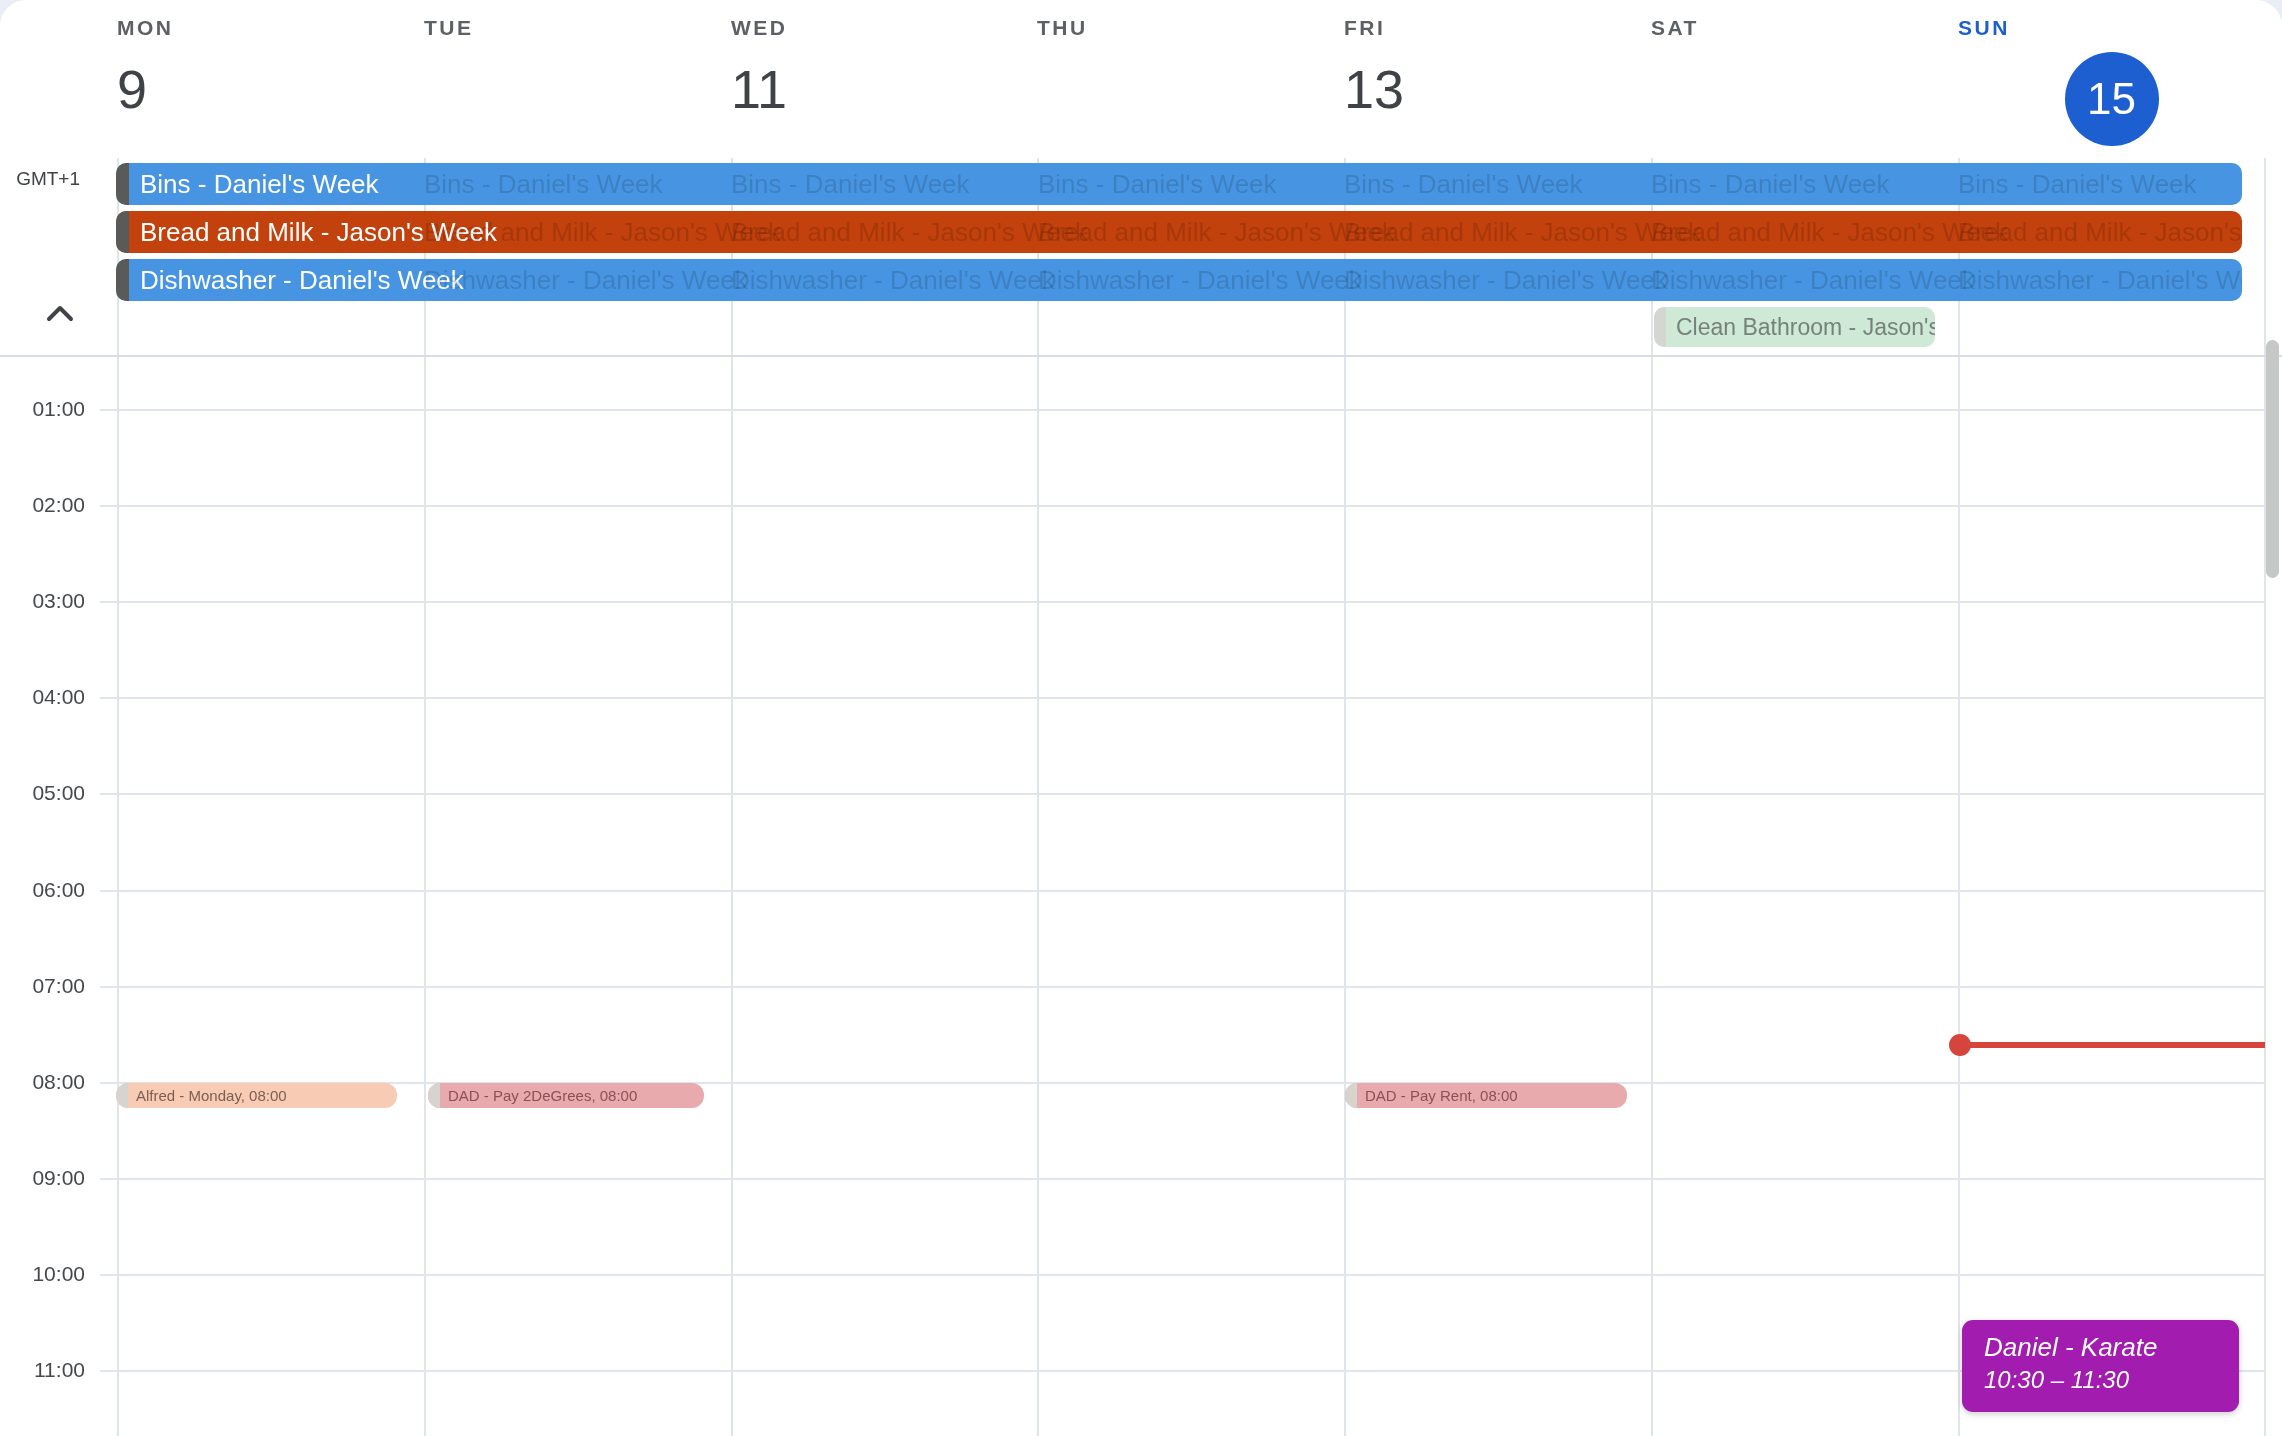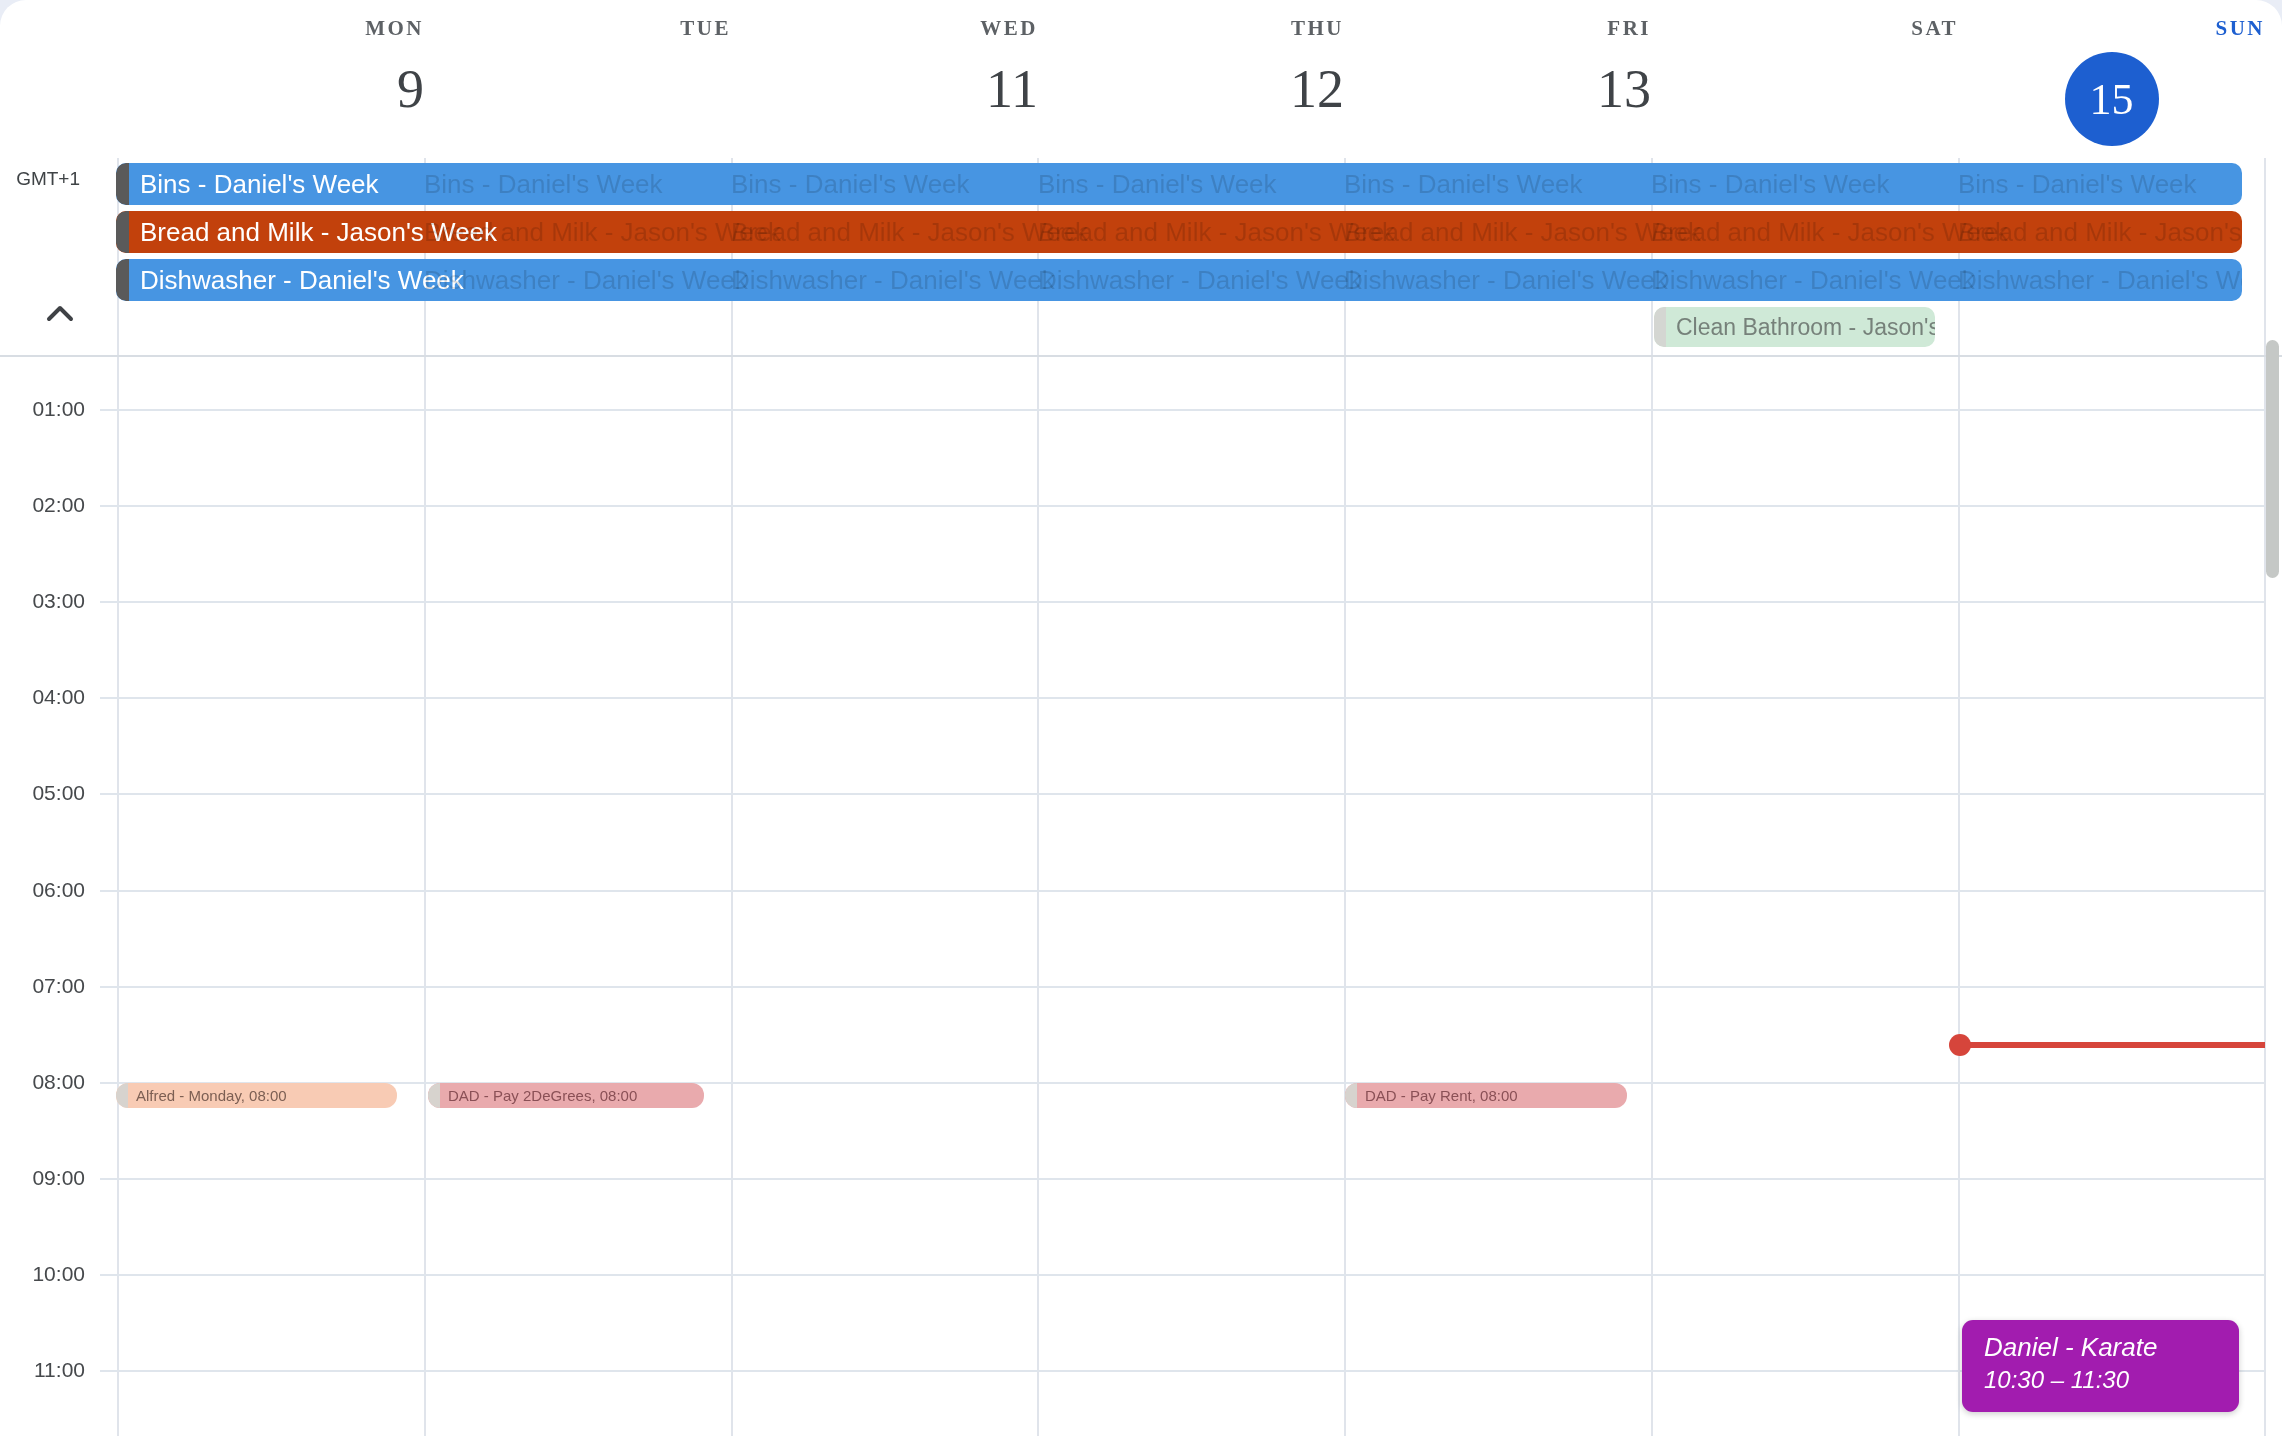--- a/index.html
+++ b/index.html
@@ -1,20 +1,20 @@
 <!DOCTYPE html>
 <html><head>
 <meta charset="utf-8">
 <style>
   html,body{margin:0;padding:0;width:2282px;height:1436px;overflow:hidden;
     background:#e9edf6;font-family:"Liberation Sans",sans-serif;}
   .card{position:absolute;inset:0;background:#ffffff;border-radius:26px 26px 0 0;overflow:hidden;}
 
   
-  .day-head{position:absolute;top:0;height:155px;width:307px;text-align:right;cursor:pointer;font-family:Liberation Serif, serif;}
+  .day-head{position:absolute;top:0;height:155px;width:307px;text-align:left;cursor:pointer;}
   .dow{position:absolute;top:16px;left:0;right:0;font-size:21px;font-weight:700;
     letter-spacing:2.5px;color:#5d6165;}
   .num{position:absolute;top:60px;left:0;right:0;font-size:54px;font-weight:400;color:#3f4347;line-height:58px;}
   .day-head.today .dow{color:#1d5fd0;}
   .today-circle{position:absolute;top:52px;left:50%;margin-left:-47px;width:94px;height:94px;
     border-radius:50%;display:flex;align-items:center;justify-content:center;
     color:#fff;font-size:44px;font-weight:400;}
 
   
   .gmt{position:absolute;top:168px;left:0;width:80px;text-align:right;font-size:19px;color:#3f4346;}
@@ -74,21 +74,20 @@
   </div>
   <div class="day-head" style="left:424px">
     <div class="dow">TUE</div>
   </div>
   <div class="day-head" style="left:731px">
     <div class="dow">WED</div>
     <div class="num">11</div>
   </div>
   <div class="day-head" style="left:1037px">
     <div class="dow">THU</div>
-    <div class="num">12</div>
   </div>
   <div class="day-head" style="left:1344px">
     <div class="dow">FRI</div>
     <div class="num">13</div>
   </div>
   <div class="day-head" style="left:1651px">
     <div class="dow">SAT</div>
   </div>
   <div class="day-head today" style="left:1958px">
     <div class="dow">SUN</div>

